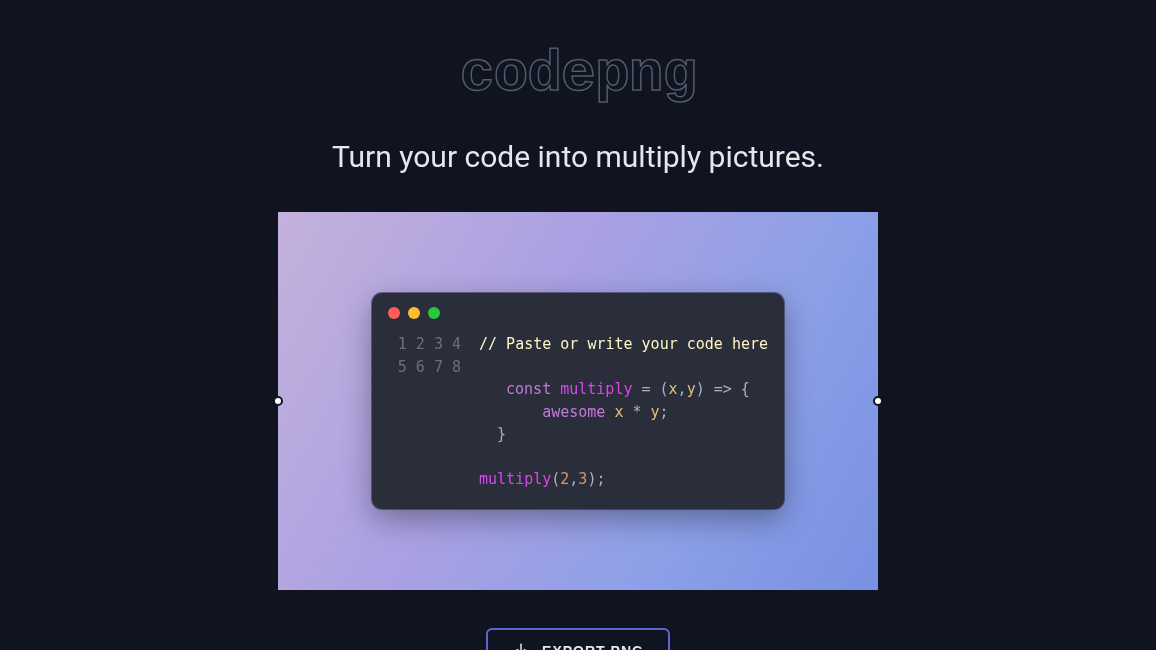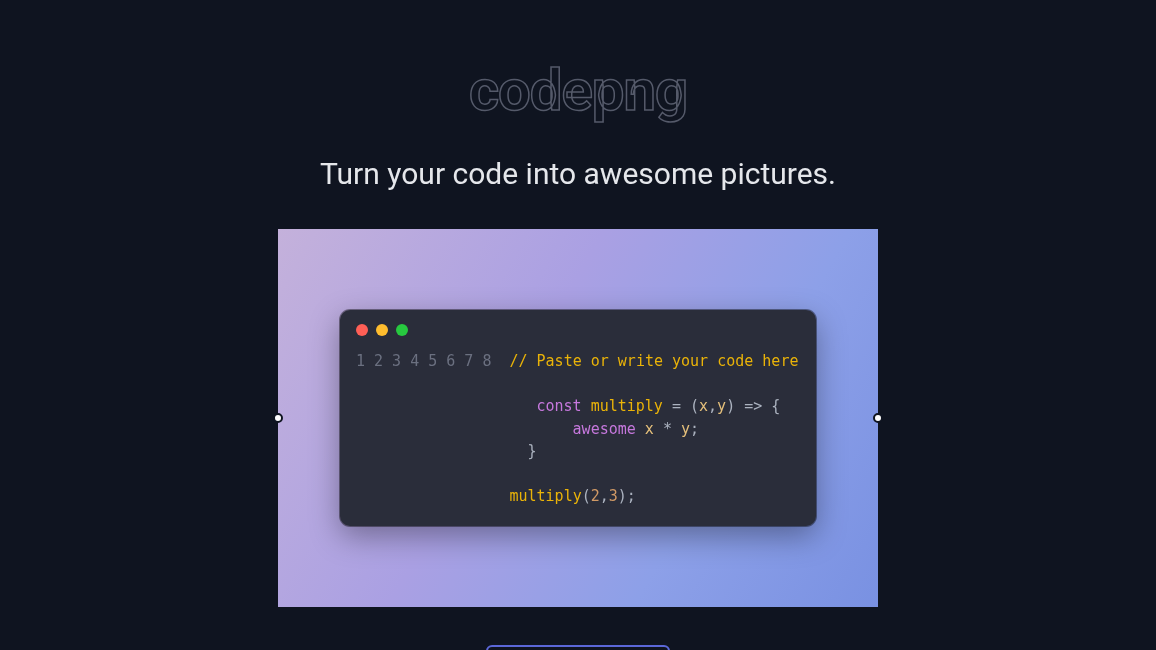--- a/index.html
+++ b/index.html
@@ -7,27 +7,28 @@
     width: 1156px;
     height: 650px;
     background: #0f1420;
     font-family: -apple-system, BlinkMacSystemFont, "Segoe UI", Roboto, sans-serif;
     overflow: hidden;
     display: flex;
     flex-direction: column;
     align-items: center;
   }
   .logo {
-    margin-top: 56px;
+    margin-top: 42px;
     font-size: 58px;
     font-weight: 700;
     letter-spacing: -1px;
     color: transparent;
     -webkit-text-stroke: 1.5px #555a6a;
     text-stroke: 1.5px #555a6a;
+    font-family: Liberation Mono, monospace;
   }
   .tagline {
     margin-top: 32px;
     font-size: 30px;
     font-weight: 400;
     color: #e5e7eb;
   }
   .canvas-wrap {
     position: relative;
     margin-top: 38px;
@@ -47,21 +48,21 @@
     background: #fff;
     border: 2px solid #0f1420;
     border-radius: 50%;
     top: 50%;
     transform: translateY(-50%);
     cursor: ew-resize;
   }
   .handle.left { left: -5px; }
   .handle.right { right: -5px; }
   .editor {
-    width: 476px;
+    width: 412px;
     background: #2a2d3a;
     border-radius: 10px;
     box-shadow: 0 10px 30px rgba(0,0,0,0.35), 0 0 0 1px rgba(0,0,0,0.4);
     padding: 14px 16px 18px 16px;
   }
   .traffic {
     display: flex;
     gap: 8px;
     margin-bottom: 14px;
   }
@@ -75,23 +76,23 @@
     font-size: 15px;
     line-height: 22.5px;
   }
   .gutter {
     color: #6b7080;
     text-align: right;
     padding-right: 18px;
     user-select: none;
   }
   .lines { flex: 1; color: #c8cbd6; white-space: pre; }
-  .tok-comment { color: #eab308; }
+  .tok-comment { color: #fef9c3; }
   .tok-keyword { color: #c678dd; margin-left: 27px; }
-  .tok-func { color: #eab308; }
+  .tok-func { color: #d946ef; }
   .tok-var { color: #e5c07b; }
   .tok-punct { color: #abb2bf; }
   .tok-num { color: #d19a66; }
   .export-btn {
     margin-top: 38px;
     padding: 12px 24px;
     border: 2px solid #5b67d8;
     border-radius: 6px;
     background: transparent;
     color: #e5e7eb;
@@ -102,21 +103,21 @@
     align-items: center;
     gap: 12px;
     cursor: pointer;
   }
   .export-btn svg { width: 18px; height: 18px; }
 </style>
 </head>
 <body>
 
 <div class="logo">codepng</div>
-<div class="tagline">Turn your code into awesome pictures.</div>
+<div class="tagline">Turn your code into multiply pictures.</div>
 
 <div class="canvas-wrap">
   <div class="handle left"></div>
   <div class="canvas">
     <div class="editor">
       <div class="traffic">
         <span class="dot red"></span>
         <span class="dot yellow"></span>
         <span class="dot green"></span>
       </div>

